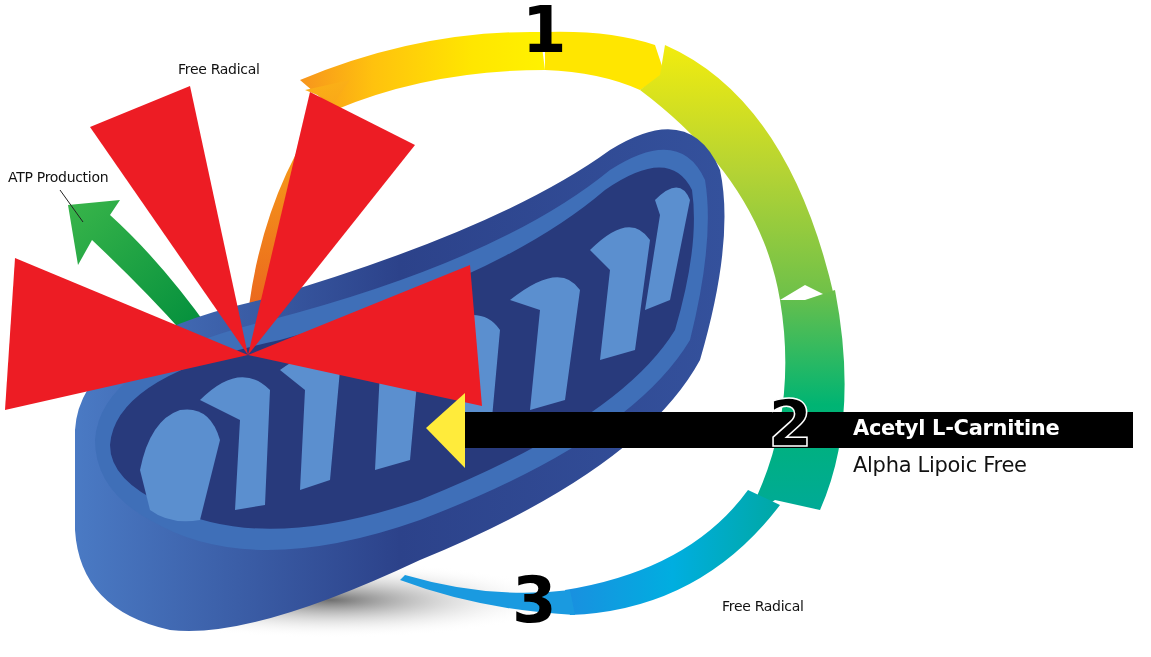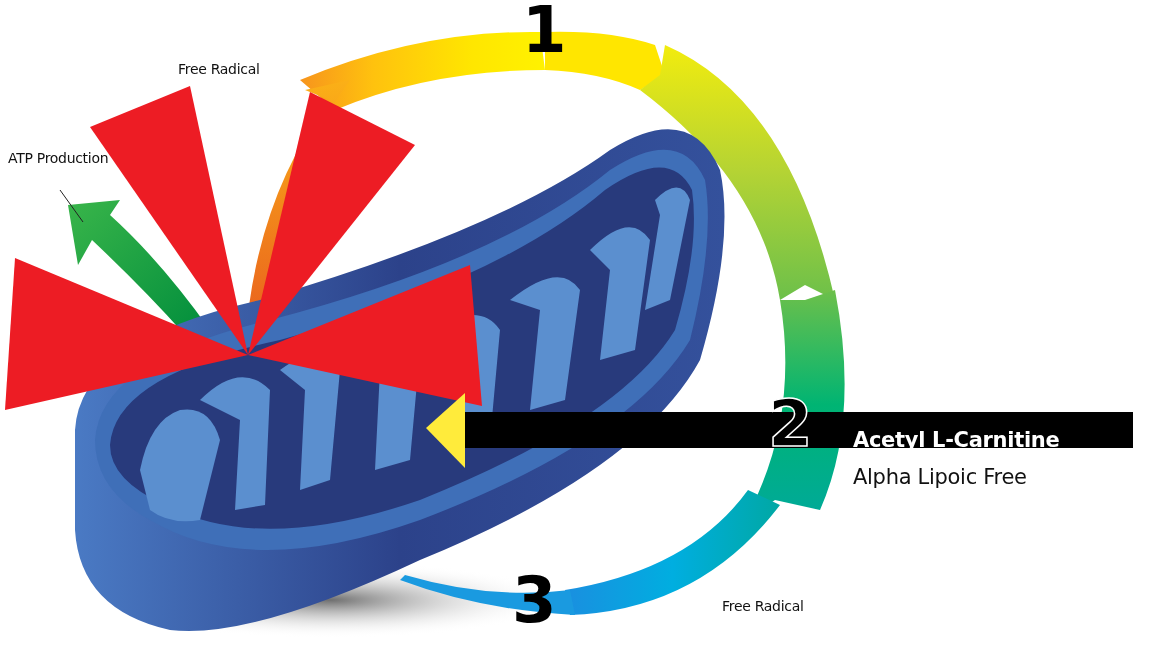--- a/index.html
+++ b/index.html
@@ -2,23 +2,23 @@
 <html><head>
 <meta charset="utf-8">
 <style>
   html, body { margin: 0; padding: 0; background: #ffffff; }
   body { width: 1151px; height: 657px; position: relative; overflow: hidden;
          font-family: "Liberation Sans", "DejaVu Sans", sans-serif; }
   #stage { position: absolute; left: 0; top: 0; width: 1151px; height: 657px; }
   .lbl { position: absolute; color: #111; font-family: "DejaVu Sans", "Liberation Sans", sans-serif;
          font-size: 14px; line-height: 28px; white-space: nowrap; letter-spacing: -0.3px; }
   .lbl-gen { left: 178px; top: 55px; text-align: center; }
-  .lbl-atp { left: 8px; top: 144px; }
+  .lbl-atp { left: 8px; top: 163px; }
   .lbl-neu { left: 722px; top: 592px; }
-  .supp-list { position: absolute; left: 853px; top: 422px; }
+  .supp-list { position: absolute; left: 853px; top: 410px; }
   .supp { font-family: "DejaVu Sans", "Liberation Sans", sans-serif; font-size: 21px;
           line-height: 37px; color: #111; white-space: nowrap; letter-spacing: -0.3px; }
   .supp.active { color: #ffffff; font-weight: bold; }
   .step-num { position: absolute; font-family: "DejaVu Sans", "Liberation Sans", sans-serif;
               font-weight: bold; color: #000; font-size: 64px; line-height: 64px; }
   .step-1 { left: 522px; top: -2px; }
   .step-2 { left: 768px; top: 392px; -webkit-text-stroke: 1.5px #ffffff; }
   .step-3 { left: 512px; top: 568px; }
 </style>
 </head>

